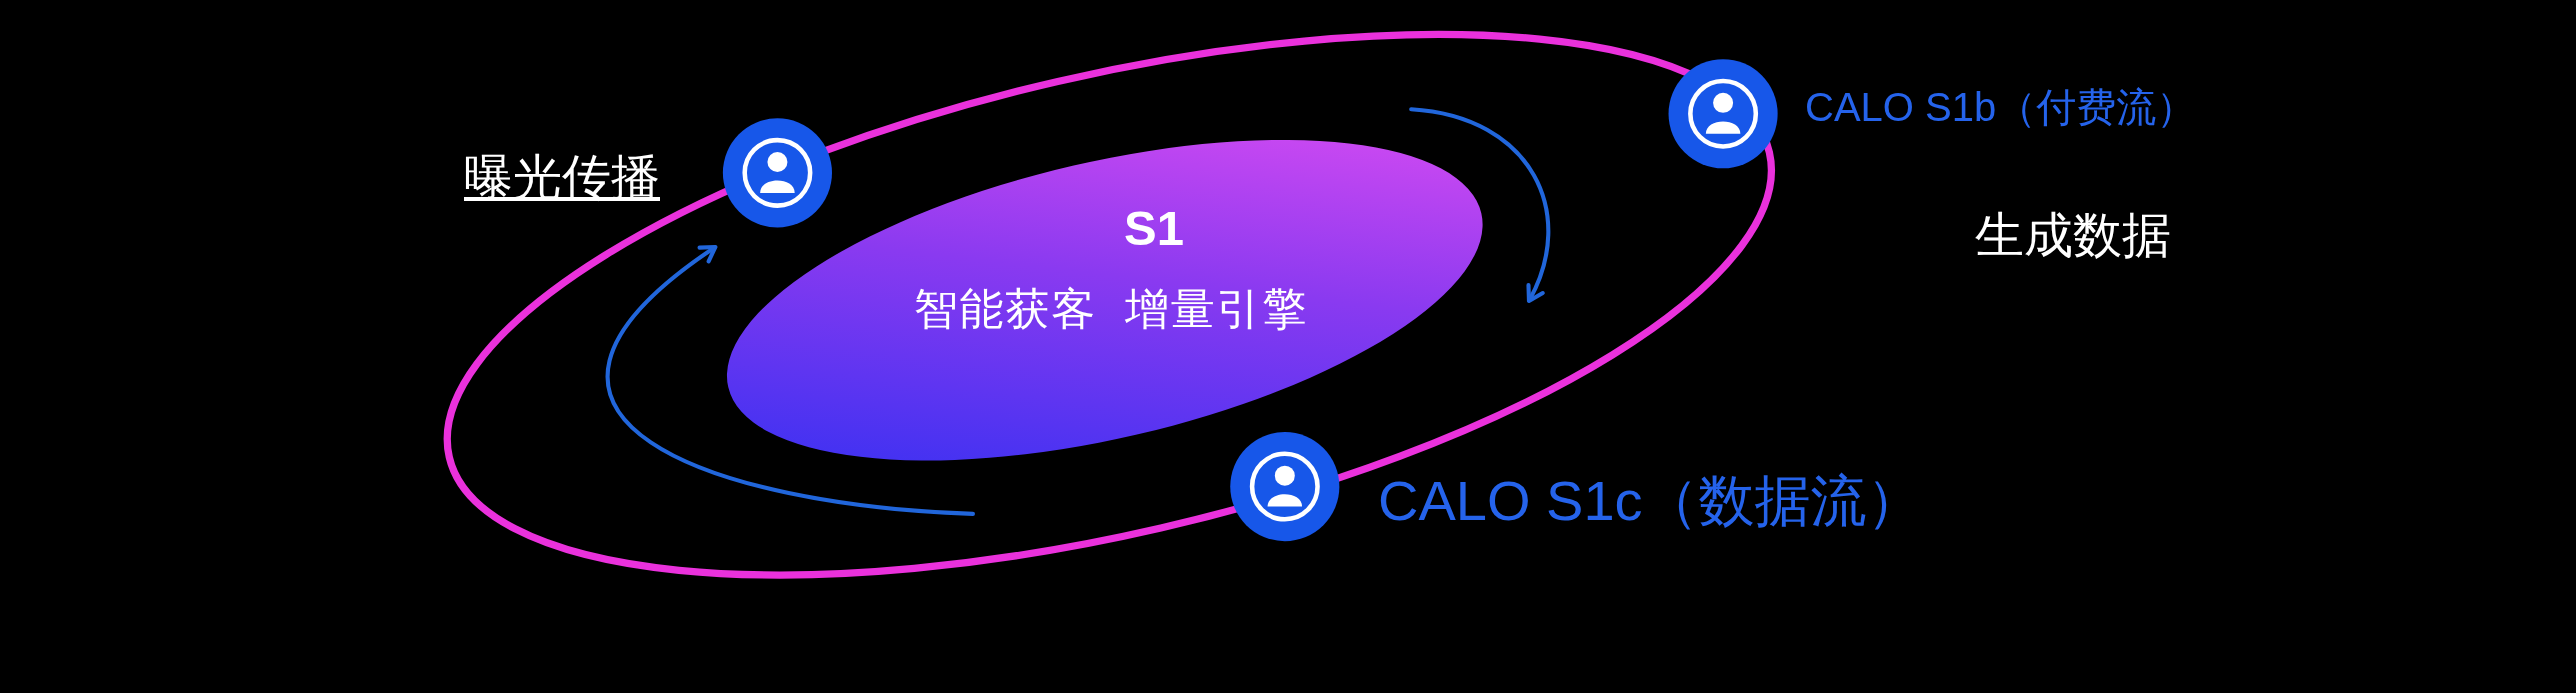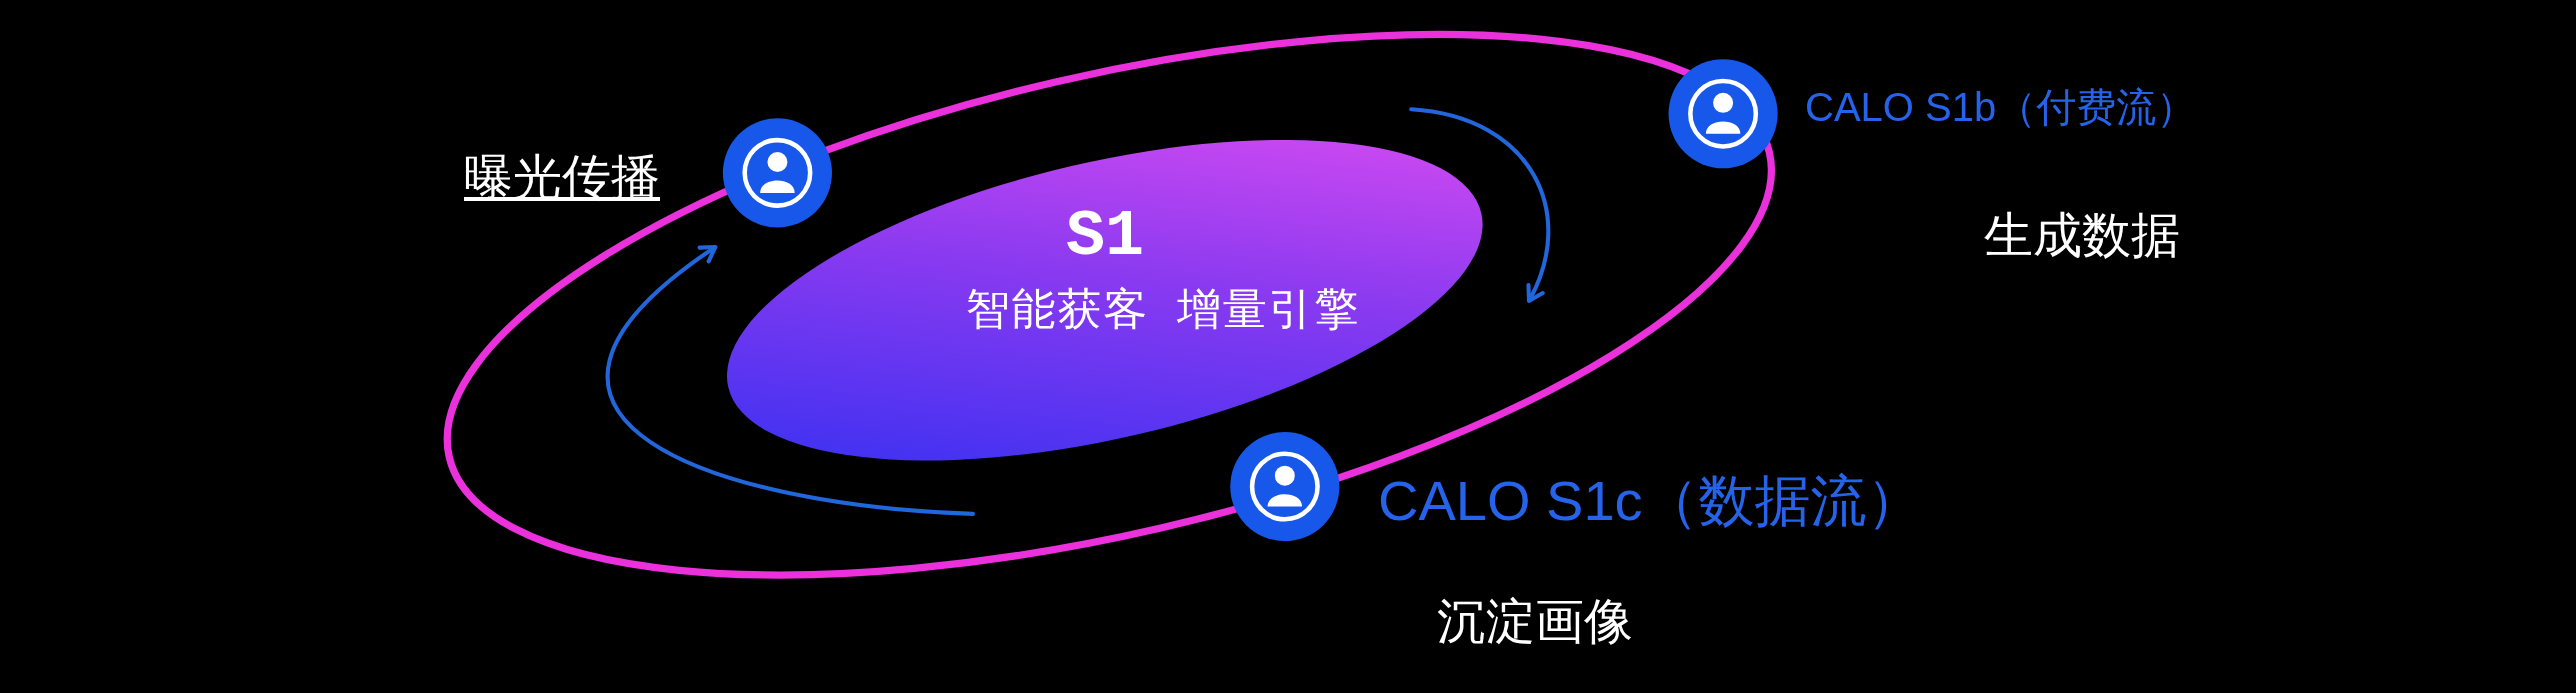--- a/index.html
+++ b/index.html
@@ -57,30 +57,30 @@
     white-space: pre;
     line-height: 1.15;
   }
   .label.blue  { color: var(--title-blue); font-weight: 500; }
   .label.white { color: var(--text-white); font-weight: 500; }
   .centered { transform: translateX(-50%); }
 
   .s1a-title { left: 49px;   top: 36px;  font-size: 56px; }
   .s1a-sub   { left: 562px;  top: 149px; font-size: 49px; text-decoration: underline; }
   .s1b-title { left: 1805px; top: 84px;  font-size: 40px; }
-  .s1b-sub   { left: 2073px; top: 207px; font-size: 49px; margin-left: 9px; }
+  .s1b-sub   { left: 2073px; top: 207px; font-size: 49px; }
   .s1c-title { left: 1378px; top: 469px; font-size: 56px; text-align: center; }
   .s1c-sub   { left: 1535px; top: 593px; font-size: 49px; }
 
   .core-title {
-    left: 1105px; top: 200px; font-size: 65px;
-    color: var(--text-white); font-weight: 600; font-family: Liberation Mono, monospace;
+    left: 1154px; top: 200px; font-size: 49px;
+    color: var(--text-white); font-weight: 600;
   }
   .core-sub {
-    left: 1163px; top: 284px; font-size: 44px;
+    left: 1111px; top: 284px; font-size: 44px;
     color: var(--text-white); font-weight: 500;
     letter-spacing: 1.8px;
   }
 </style>
 </head>
 <body>
 
 <div class="canvas">
 
   <svg class="diagram-svg" width="2576" height="694" viewBox="0 0 2833 763" xmlns="http://www.w3.org/2000/svg">
@@ -121,16 +121,15 @@
 
   <div class="label core-title centered">S1</div>
   <div class="label core-sub centered">智能获客  增量引擎</div>
 
   <div class="label white s1a-sub centered">曝光传播</div>
 
   <div class="label blue s1b-title">CALO S1b（付费流）</div>
   <div class="label white s1b-sub centered">生成数据</div>
 
   <div class="label blue s1c-title">CALO S1c（数据流）</div>
-  <div class="label white s1c-sub centered">沉淀画像</div>
 
 </div>
 
 
 </body></html>

